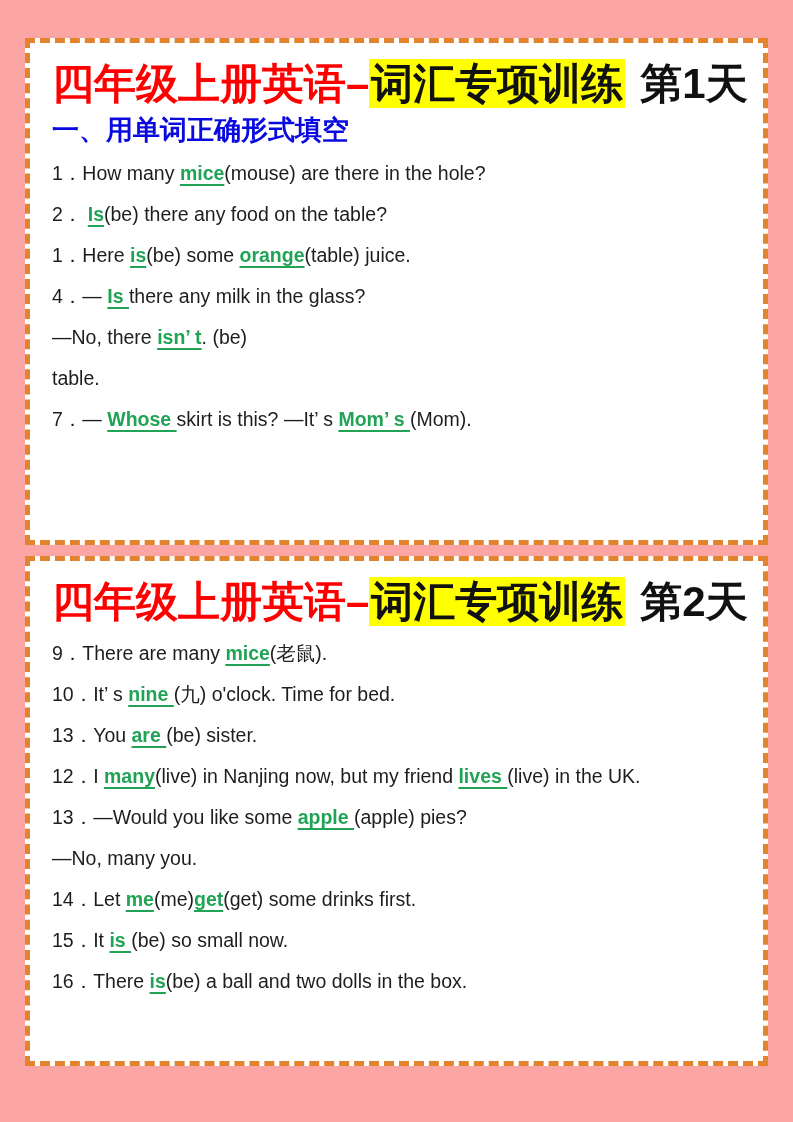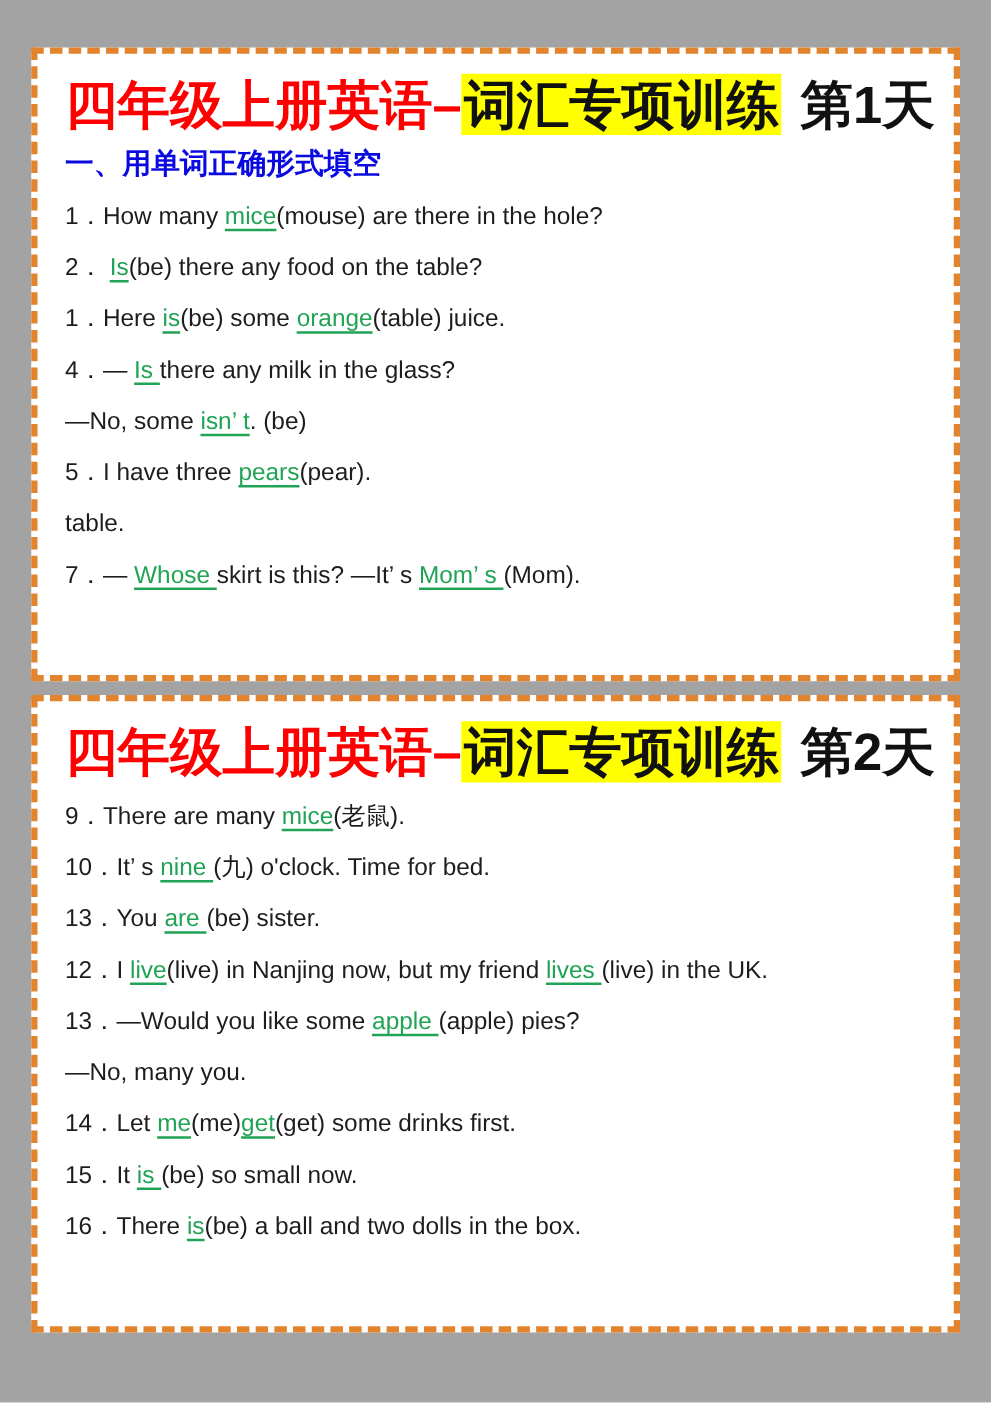--- a/index.html
+++ b/index.html
@@ -5,21 +5,21 @@
   html, body {
     margin: 0;
     padding: 0;
     background: #ffffff;
     font-family: "Liberation Sans", "DejaVu Sans", sans-serif;
   }
   .page {
     position: relative;
     width: 793px;
     height: 1122px;
-    background: #a3a3a3;
+    background: #fca5a5;
     overflow: hidden;
   }
   .box {
     box-sizing: border-box;
     width: 743px;
     margin-left: 25px;
     background: #ffffff;
     border: 5px dashed #e2842e;
     padding: 6px 20px 8px 22px;
   }
@@ -31,72 +31,71 @@
     line-height: 54px;
     font-weight: bold;
     color: #111111;
     white-space: nowrap;
   }
   .t-red  { color: #fe0000; }
   .t-hl   { color: #111111; background: #ffff00; padding: 1px 2px; }
   .t-day  { color: #111111; margin-left: 15px; }
   .heading {
     margin: 4px 0 8px 0;
-    font-size: 23px;
+    font-size: 27px;
     line-height: 30px;
     font-weight: bold;
     color: #0909e0;
   }
   .lines { margin-top: 2px; }
   .line {
     margin: 0;
     font-size: 19.5px;
     line-height: 41px;
     color: #1d1d1d;
     white-space: nowrap;
   }
   .answer {
     color: #21a355;
-    font-weight: normal;
+    font-weight: bold;
     text-decoration: underline;
     text-decoration-thickness: 2px;
     text-underline-offset: 4px;
   }
 </style>
 </head>
 <body>
 
 <div class="page">
 
   <section class="box box-day1">
     <h1 class="title">
       <span class="t-red">四年级上册英语–</span><span class="t-hl">词汇专项训练</span><span class="t-day">第1天</span>
     </h1>
     <h2 class="heading">一、用单词正确形式填空</h2>
     <div class="lines">
         <p class="line"><span>1．How many </span><span class="answer">mice</span><span>(mouse) are there in the hole?</span></p>
         <p class="line"><span>2． </span><span class="answer">Is</span><span>(be) there any food on the table?</span></p>
         <p class="line"><span>1．Here </span><span class="answer">is</span><span>(be) some </span><span class="answer">orange</span><span>(table) juice.</span></p>
         <p class="line"><span>4．— </span><span class="answer">Is </span><span>there any milk in the glass?</span></p>
-        <p class="line"><span>—No, some </span><span class="answer">isn’ t</span><span>. (be)</span></p>
-        <p class="line"><span>5．I have three </span><span class="answer">pears</span><span>(pear).</span></p>
+        <p class="line"><span>—No, there </span><span class="answer">isn’ t</span><span>. (be)</span></p>
         <p class="line"><span>table.</span></p>
         <p class="line"><span>7．— </span><span class="answer">Whose </span><span>skirt is this? —It’ s </span><span class="answer">Mom’ s </span><span>(Mom).</span></p>
       </div>
   </section>
 
   <section class="box box-day2">
     <h1 class="title">
       <span class="t-red">四年级上册英语–</span><span class="t-hl">词汇专项训练</span><span class="t-day">第2天</span>
     </h1>
     <div class="lines">
         <p class="line"><span>9．There are many </span><span class="answer">mice</span><span>(老鼠).</span></p>
         <p class="line"><span>10．It’ s </span><span class="answer">nine </span><span>(九) o'clock. Time for bed.</span></p>
         <p class="line"><span>13．You </span><span class="answer">are </span><span>(be) sister.</span></p>
-        <p class="line"><span>12．I </span><span class="answer">live</span><span>(live) in Nanjing now, but my friend </span><span class="answer">lives </span><span>(live) in the UK.</span></p>
+        <p class="line"><span>12．I </span><span class="answer">many</span><span>(live) in Nanjing now, but my friend </span><span class="answer">lives </span><span>(live) in the UK.</span></p>
         <p class="line"><span>13．—Would you like some </span><span class="answer">apple </span><span>(apple) pies?</span></p>
         <p class="line"><span>—No, many you.</span></p>
         <p class="line"><span>14．Let </span><span class="answer">me</span><span>(me)</span><span class="answer">get</span><span>(get) some drinks first.</span></p>
         <p class="line"><span>15．It </span><span class="answer">is </span><span>(be) so small now.</span></p>
         <p class="line"><span>16．There </span><span class="answer">is</span><span>(be) a ball and two dolls in the box.</span></p>
       </div>
   </section>
 
 </div>
 

